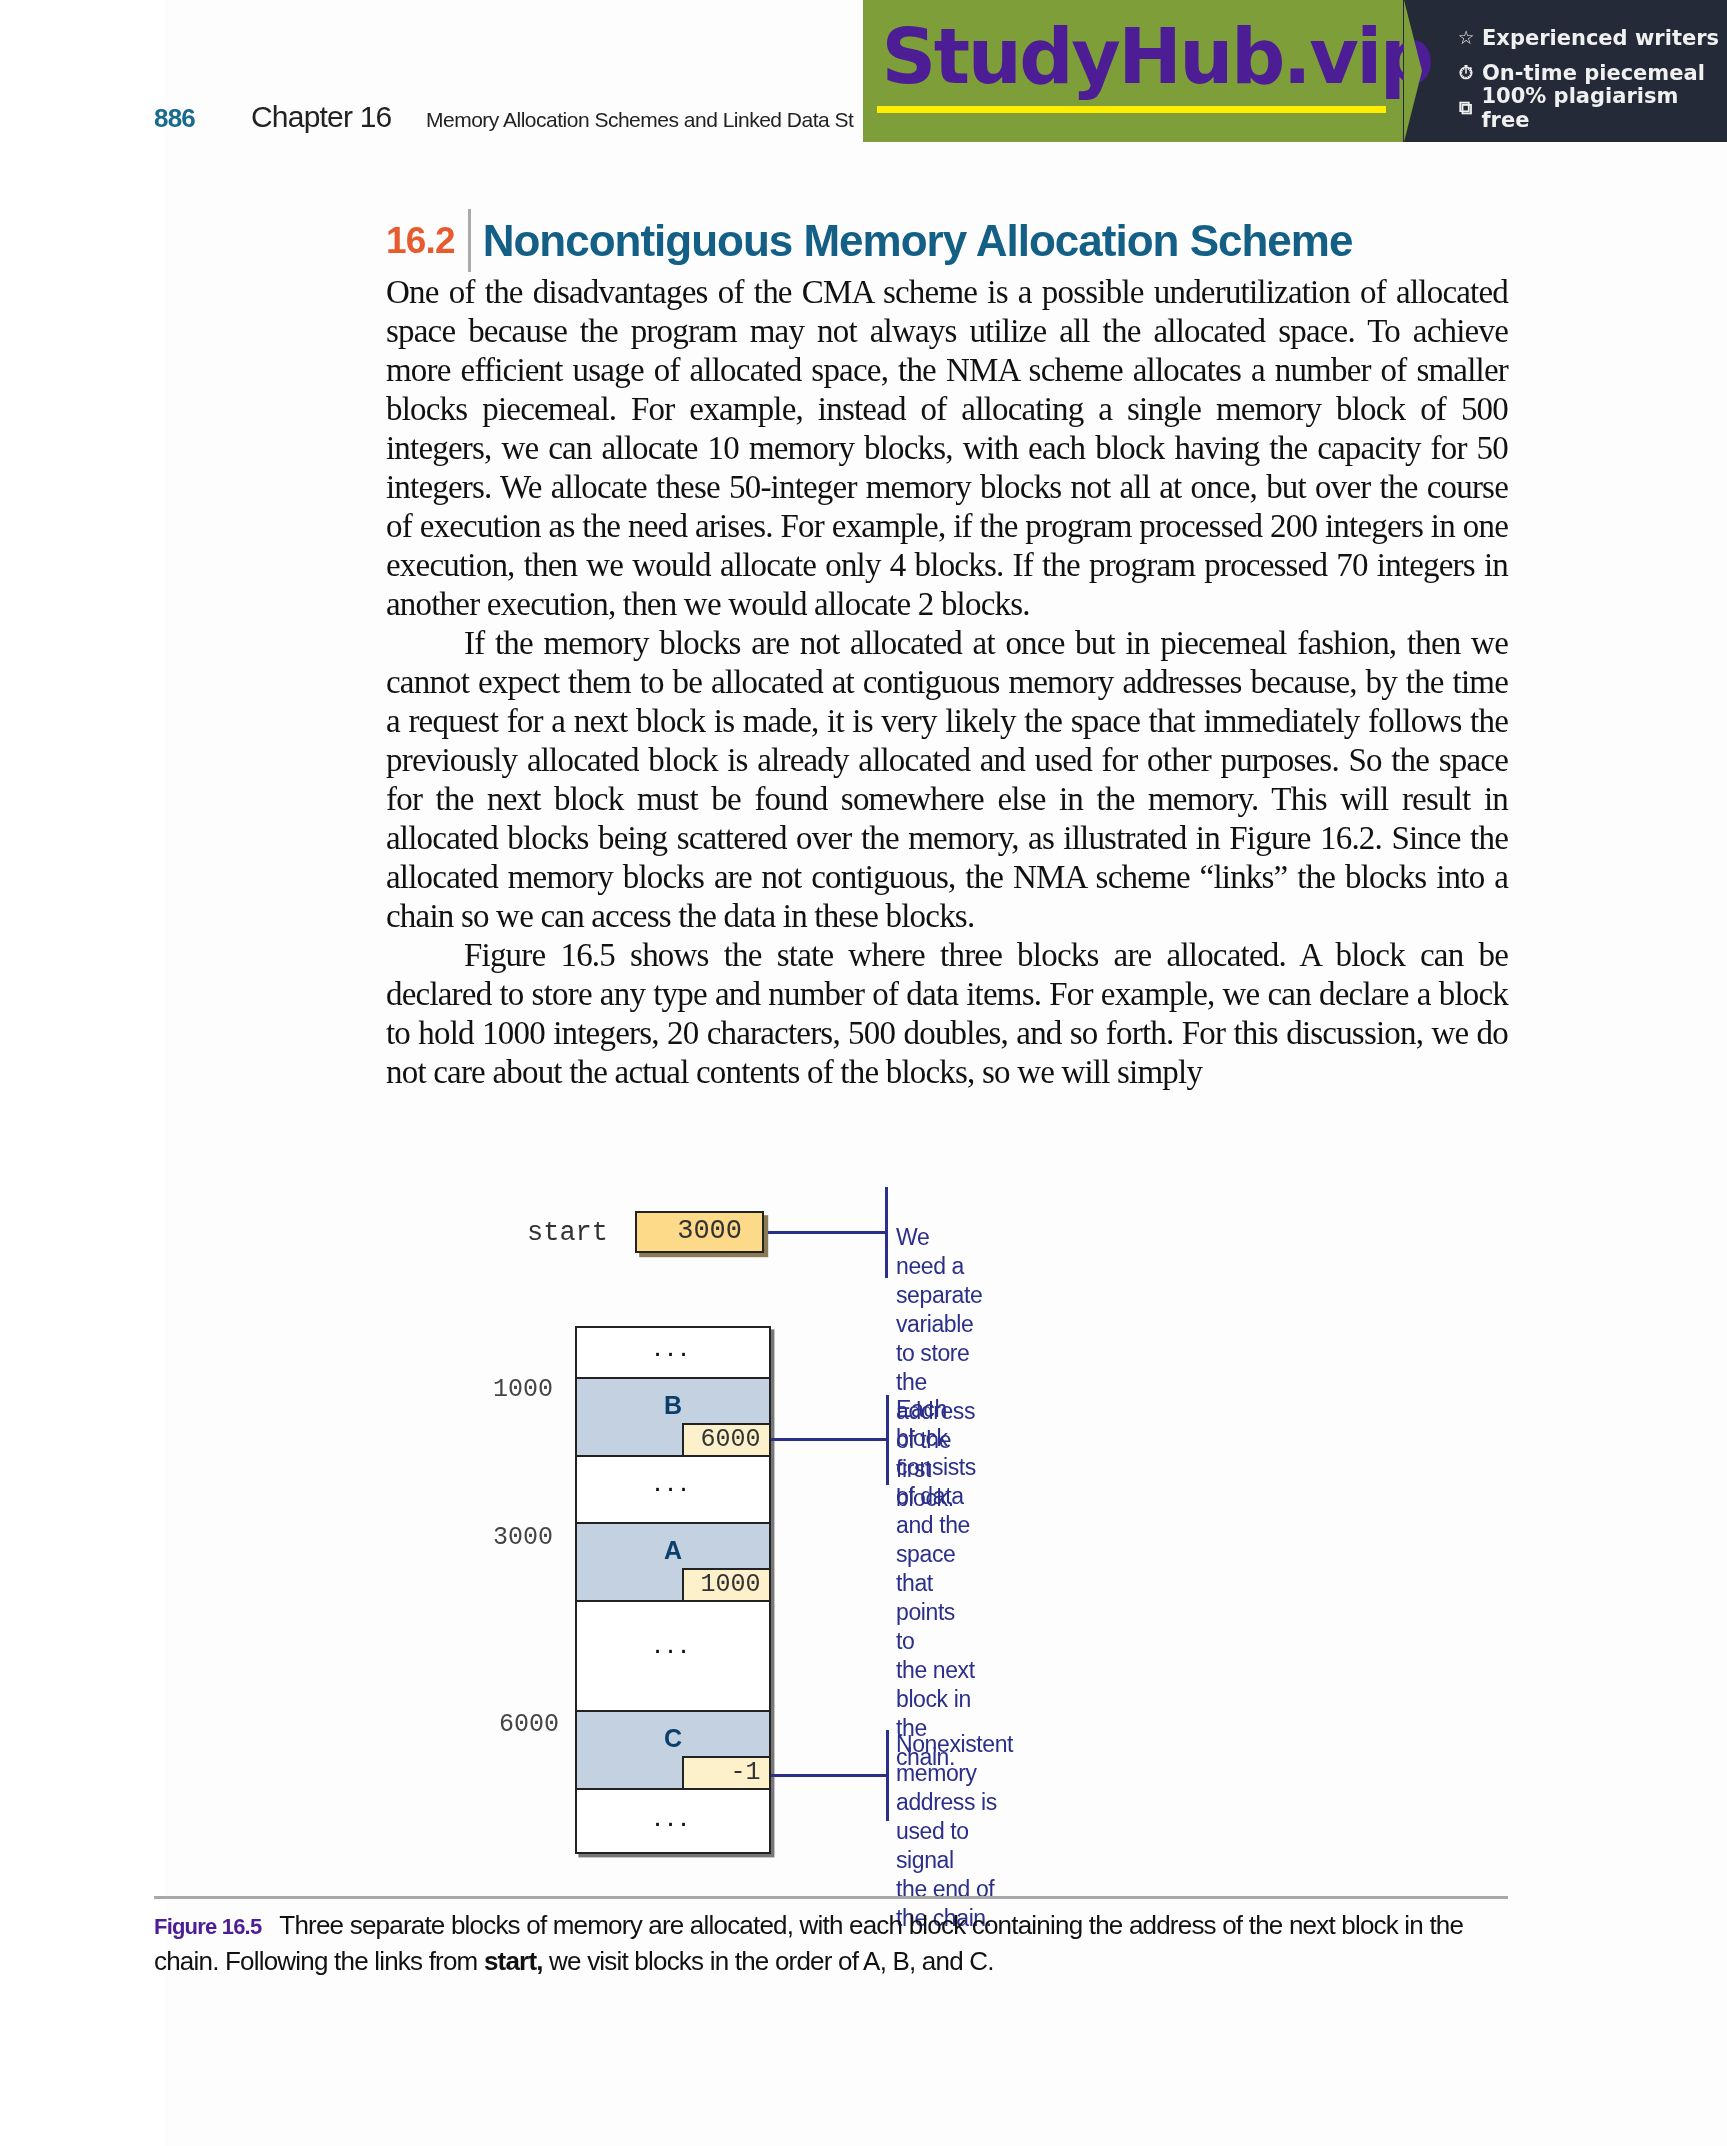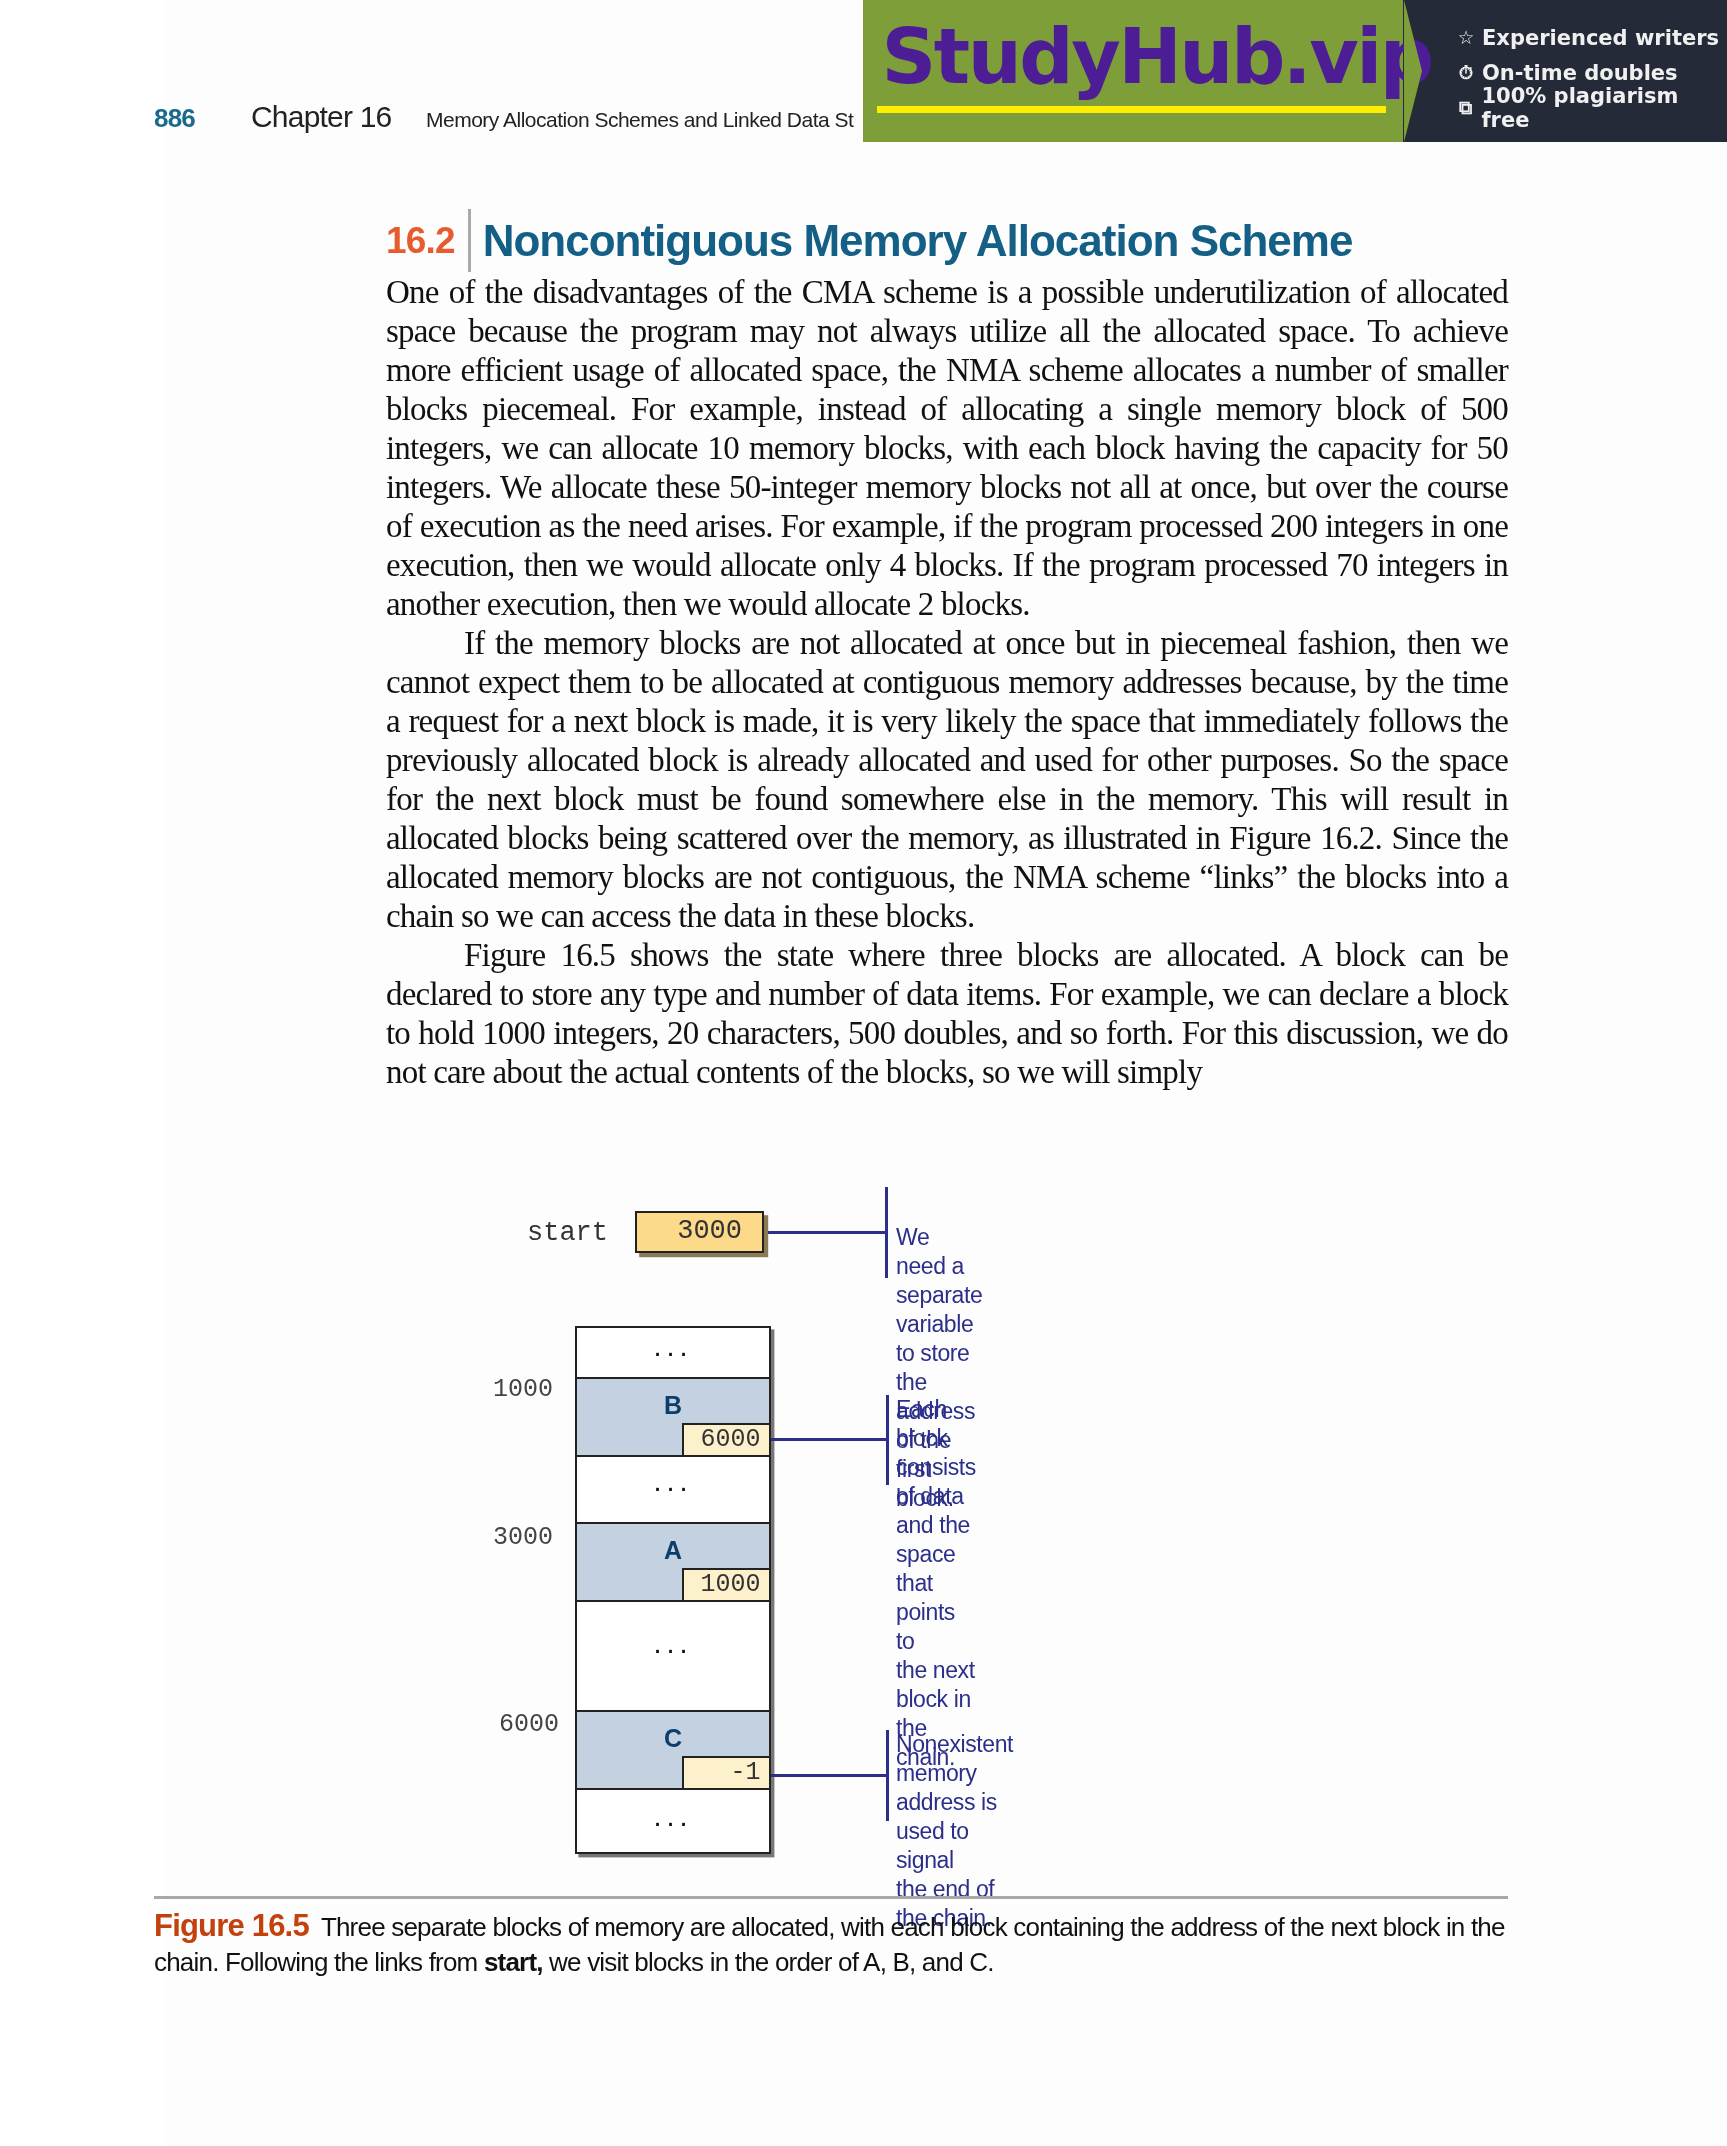--- a/index.html
+++ b/index.html
@@ -60,21 +60,21 @@
   .addr { position:absolute; font-size:25px; color:#444; }
 
   .connector { position:absolute; height:2.5px; background:#2b2f8a; }
   .bracket { position:absolute; width:2.5px; background:#2b2f8a; }
   .note { position:absolute; font-family:"Liberation Sans", sans-serif; font-size:23px; line-height:29px; color:#2b2f8a; letter-spacing:-0.4px; }
 
   
   .cap-rule { position:absolute; left:154px; top:1896px; width:1354px; height:3.4px; background:#a8a8a8; }
   .caption { position:absolute; left:154px; top:1908px; width:1366px; font-family:"Liberation Sans", sans-serif; font-size:26px;
     line-height:35px; color:#111; letter-spacing:-0.8px; }
-  .cap-label { font-weight:bold; color:#c2410c; font-size:31px; margin-right:12px; letter-spacing:-0.8px; }
+  .cap-label { font-weight:bold; color:#4c1d95; font-size:22px; margin-right:18px; letter-spacing:-0.8px; }
   .cap-bold { font-weight:bold;text-align:center; }
 </style>
 </head>
 <body>
 
 <div class="page-bg"></div>
 
 <div class="run-head">
   <span class="pg-num">886</span>
   <span class="chap">Chapter 16</span>
@@ -86,21 +86,21 @@
     <span class="ad-brand">StudyHub.vip</span>
     <div class="ad-underline"></div>
   </div>
   <div class="ad-right">
     <div class="ad-item">
       <span class="ad-ic">☆</span>
       <span>Experienced writers</span>
     </div>
     <div class="ad-item">
       <span class="ad-ic">⏱</span>
-      <span>On-time doubles</span>
+      <span>On-time piecemeal</span>
     </div>
     <div class="ad-item">
       <span class="ad-ic">⧉</span>
       <span>100% plagiarism free</span>
     </div>
   </div>
 </div>
 
 <div class="sec-head">
   <span class="sec-num">16.2</span>

